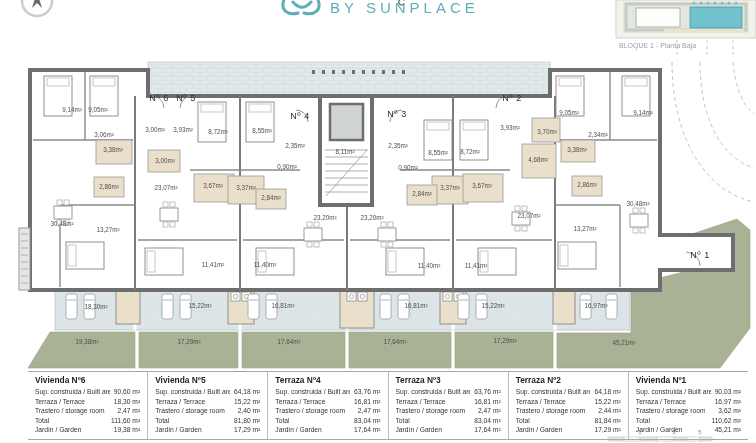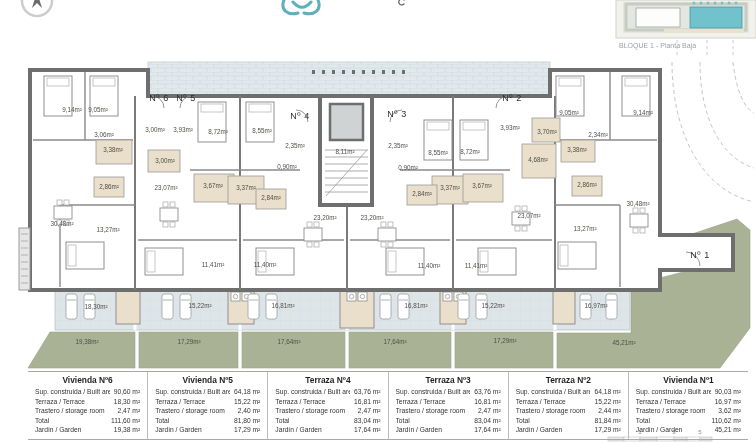--- a/index.html
+++ b/index.html
@@ -10,21 +10,21 @@
   .unit-label{font:9px "Liberation Sans",sans-serif;fill:#2e2e2e;text-anchor:middle;letter-spacing:.5px;}
   .tick-label{font:6px "Liberation Sans",sans-serif;fill:#8a8a8a;text-anchor:middle;}
   .brand{position:absolute;left:330px;top:0px;width:200px;color:#5fafba;
          font-size:15px;letter-spacing:4px;line-height:16px;}
   .keymap-caption{position:absolute;left:619px;top:42px;width:136px;color:#99a2a7;font-size:7px;}
   
   .area-table{position:absolute;left:28px;top:371px;width:720px;height:67px;
               display:flex;border-top:1px solid #a8a8a8;border-bottom:1px solid #a8a8a8;}
   .tcol{flex:1 1 0;padding:2px 7px 0 7px;border-left:1px solid #bdbdbd;min-width:0;}
   .tcol:first-child{border-left:none;}
-  .thead{text-align:center;font-size:8.4px;font-weight:bold;color:#1f1f1f;margin:1px 0 2px 0;}
+  .thead{text-align:left;font-size:8.4px;font-weight:bold;color:#1f1f1f;margin:1px 0 2px 0;}
   .trow{display:flex;justify-content:space-between;font-size:6.7px;line-height:1.42;color:#333;}
   .trow .lbl{white-space:nowrap;overflow:hidden;}
   .trow .val{white-space:nowrap;margin-left:4px;}
 </style>
 </head>
 <body>
 
 <div class="page">
 
 <svg id="plan-svg" viewBox="0 0 756 443">
@@ -300,20 +300,21 @@
       <rect x="700" y="437" width="12" height="4" fill="#e8e8e8"></rect>
     </g>
     <g id="scalebar-ticks">
           <text x="640" y="434" class="tick-label">1</text>
           <text x="674" y="434" class="tick-label">3</text>
           <text x="700" y="434" class="tick-label">5</text>
         </g>
   </g>
 </svg>
 
+<div class="brand">BY SUNPLACE</div>
 
 <div class="keymap-caption">BLOQUE 1 - Planta Baja</div>
 
 <div class="area-table" id="area-table">
       <div class="tcol">
         <div class="thead">Vivienda Nº6</div>
         <div class="trow">
           <span class="lbl">Sup. construida / Built area</span>
           <span class="val">90,60 m²</span>
         </div>

